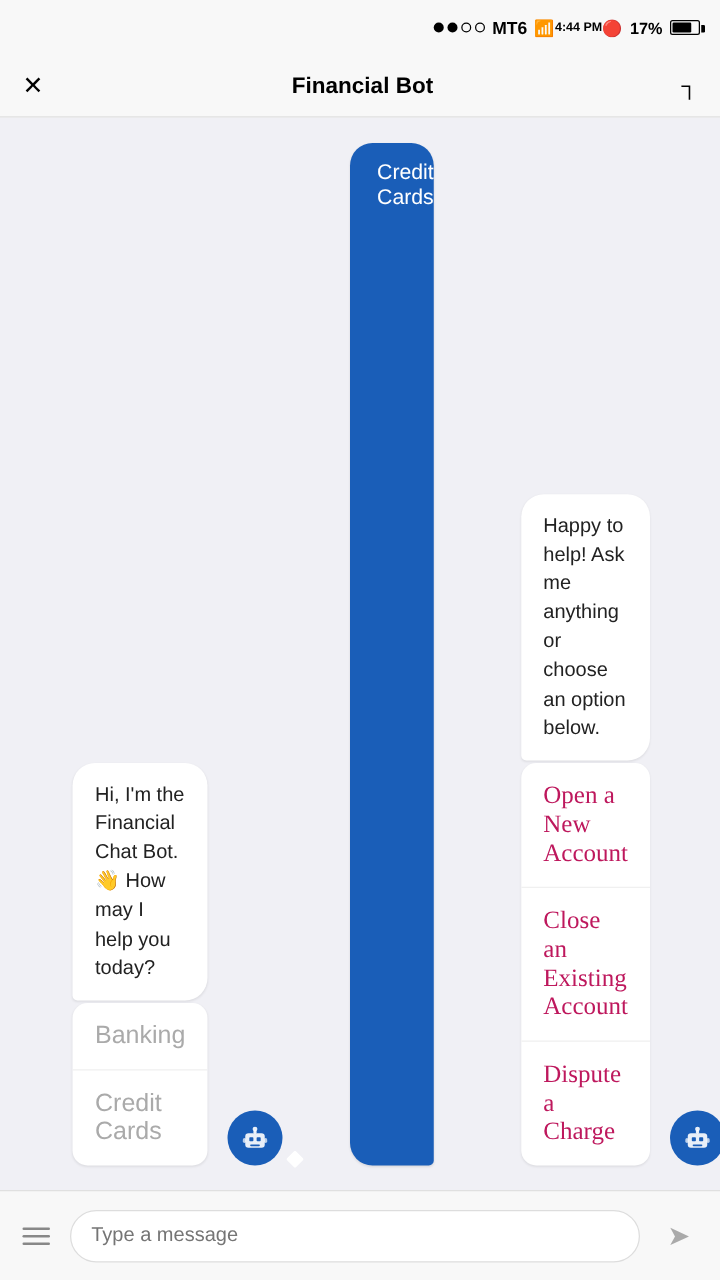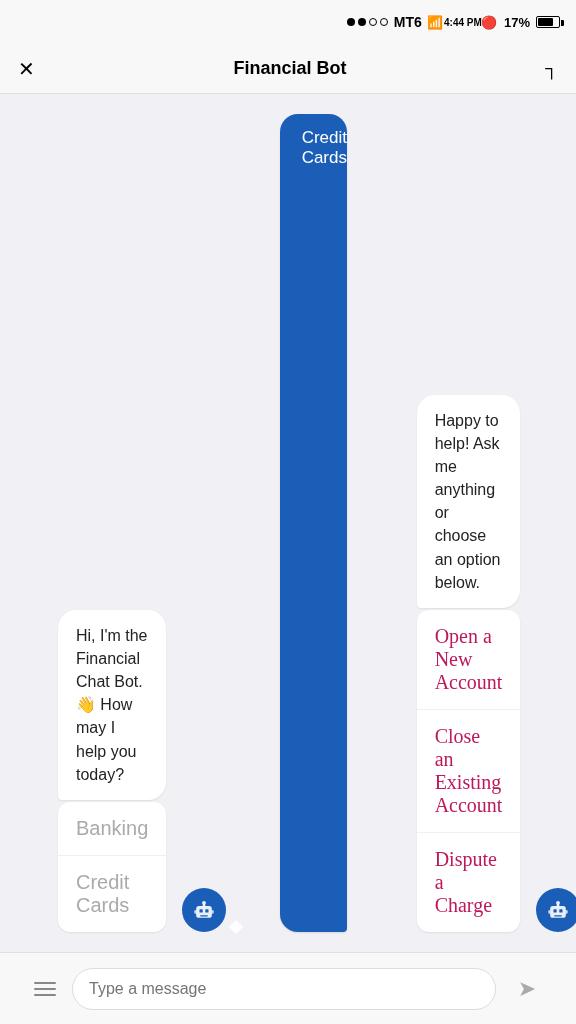--- a/index.html
+++ b/index.html
@@ -201,21 +201,21 @@
       flex-shrink: 0;
     }
 
     
     .bottom-bar {
       background: #f8f8f8;
       border-top: 1px solid #e0e0e0;
       height: 72px;
       display: flex;
       align-items: center;
-      padding: 0 30px;
+      padding: 0 14px;
       gap: 12px;
       flex-shrink: 0;
     }
     .menu-icon {
       display: flex;
       flex-direction: column;
       gap: 4px;
       cursor: pointer;
       padding: 4px;
     }

